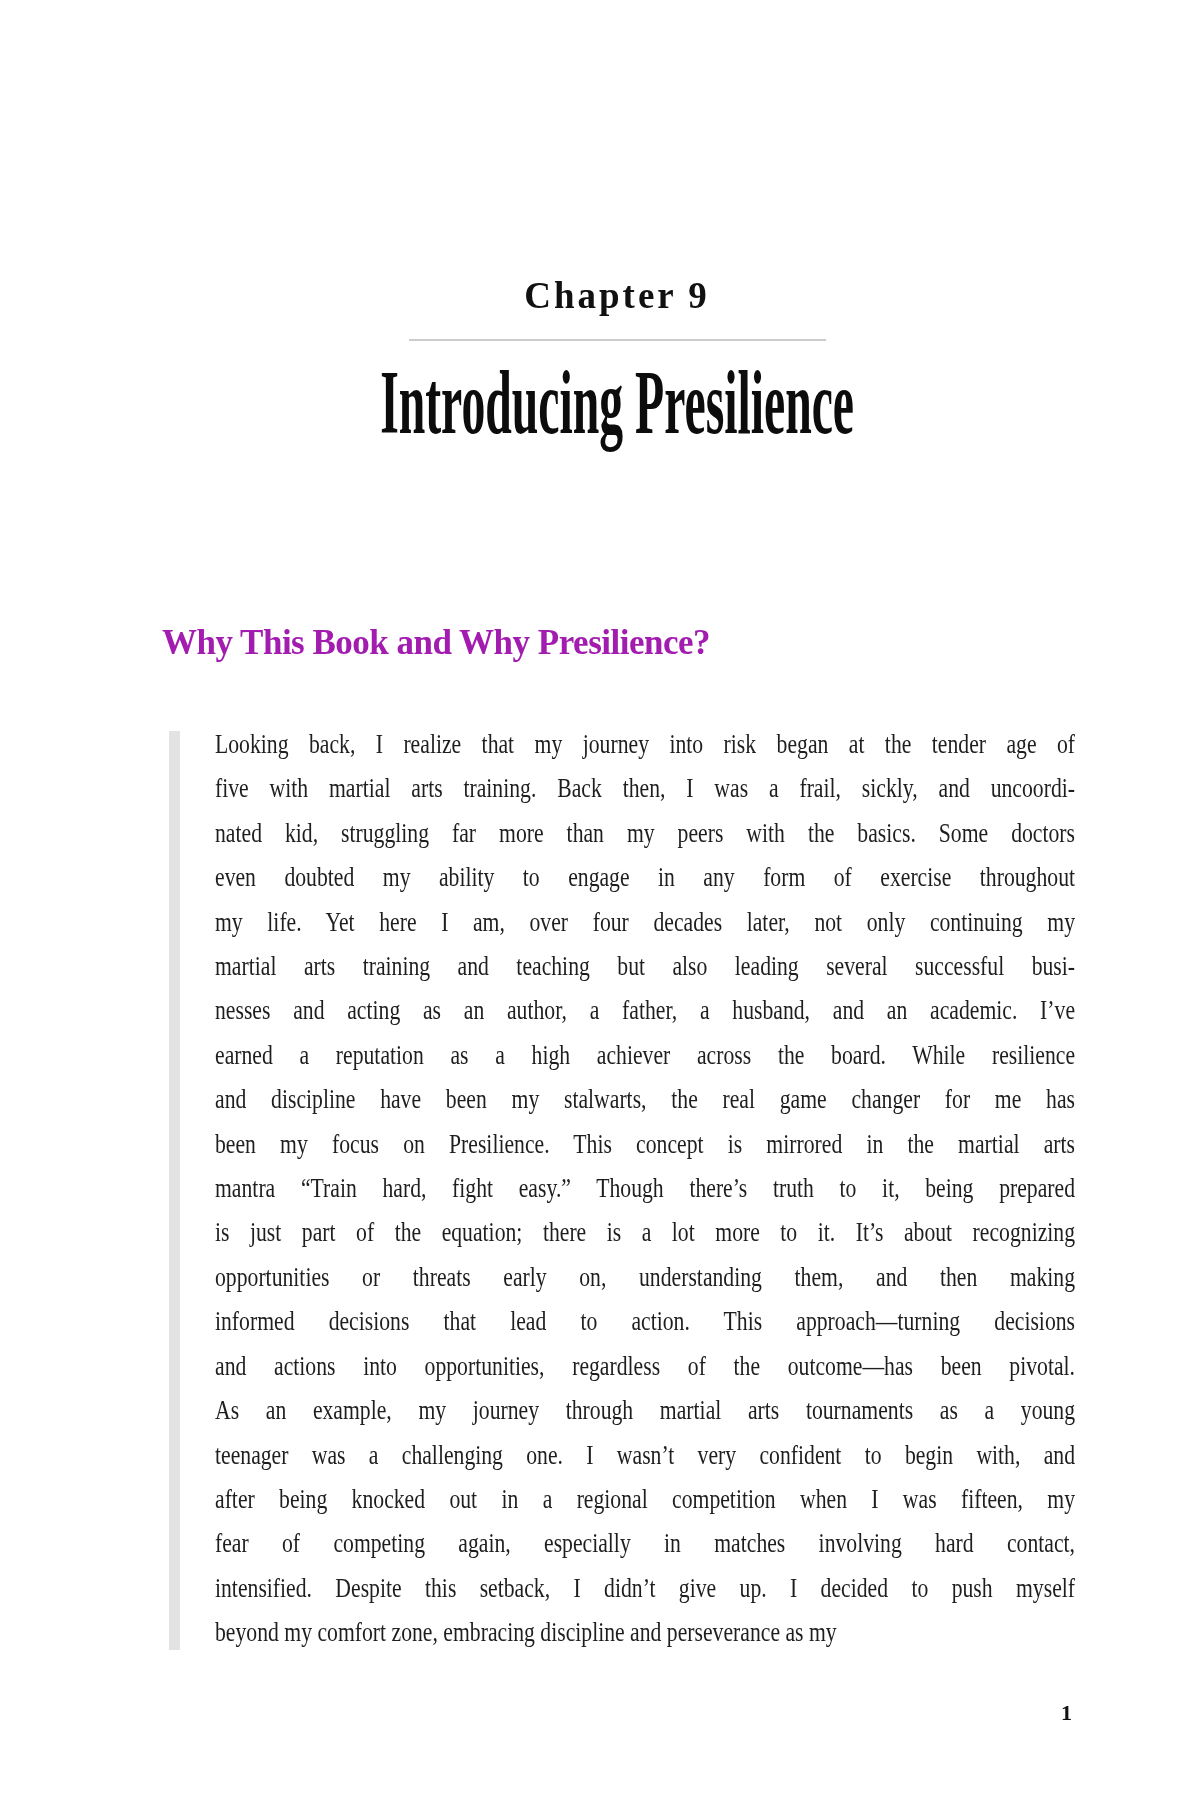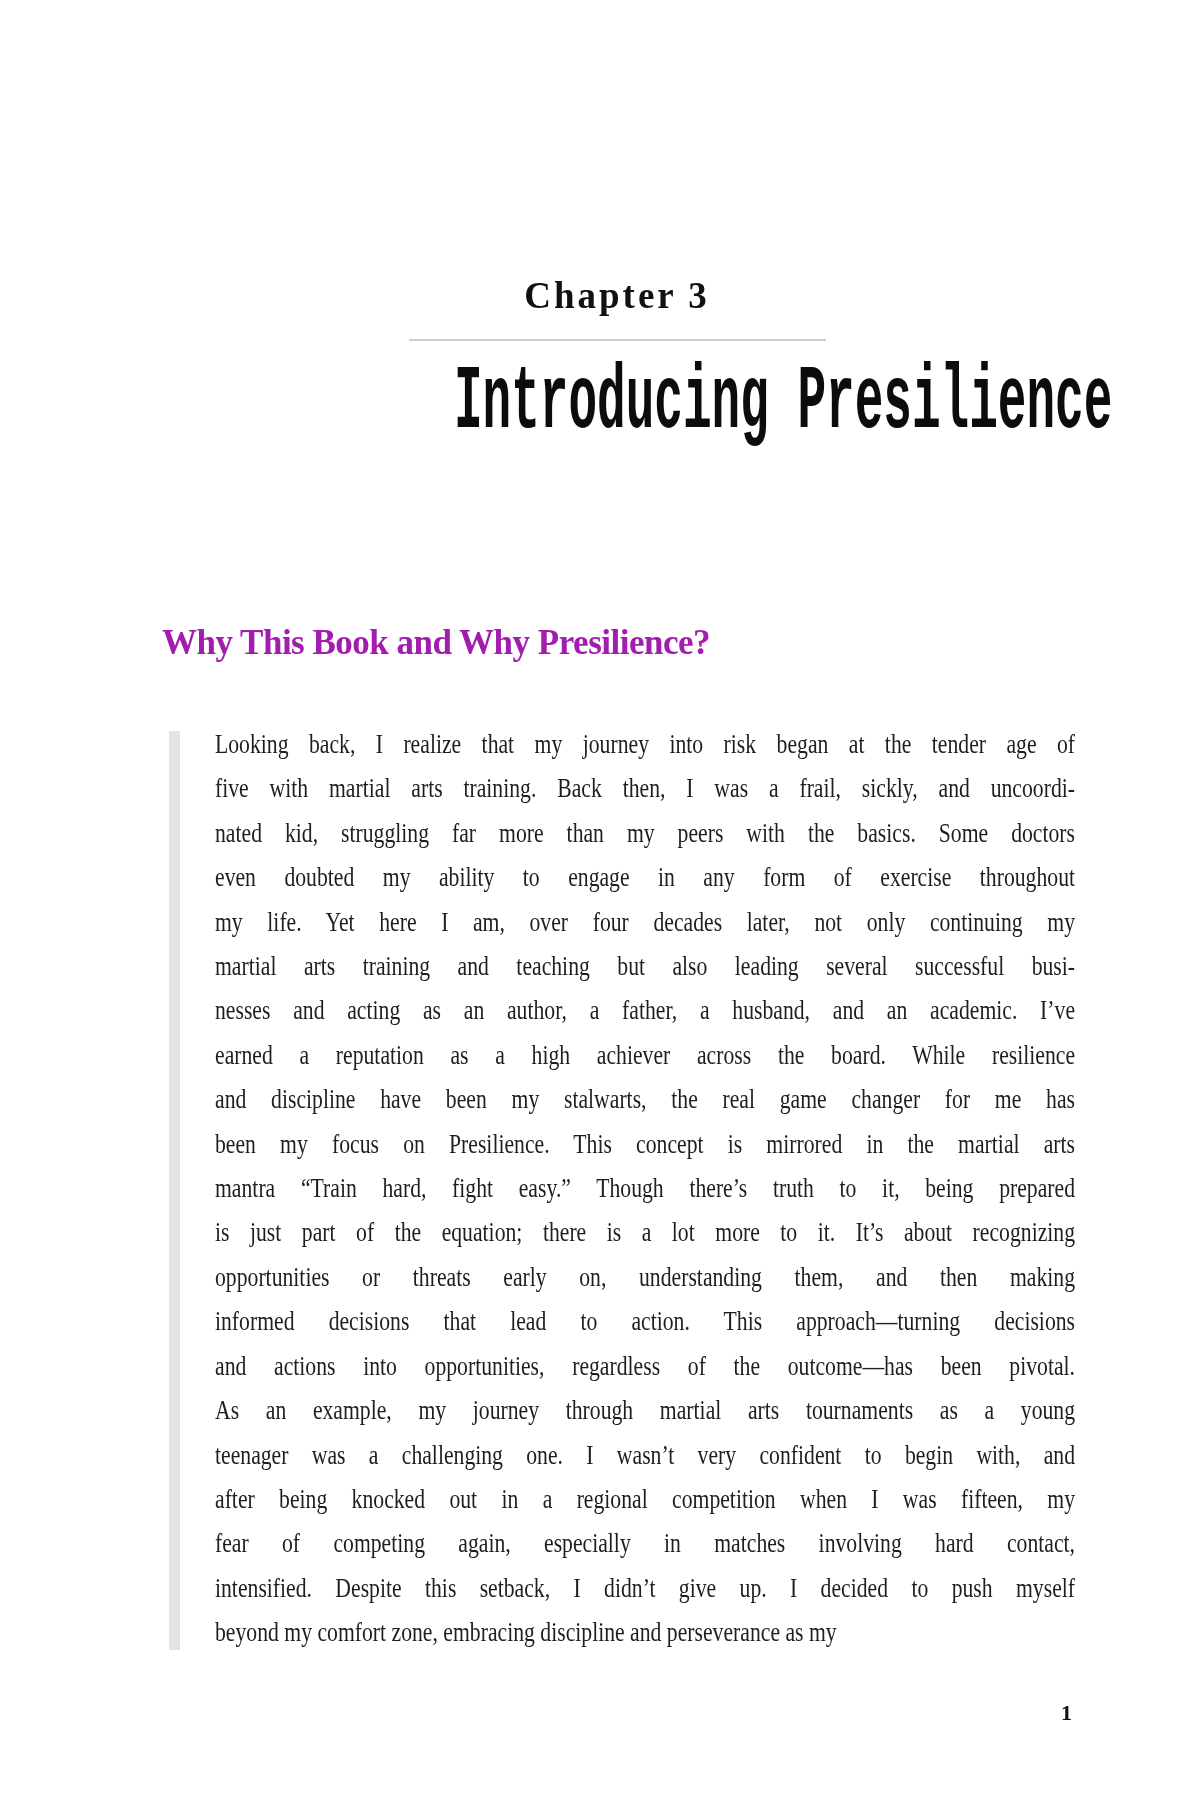--- a/index.html
+++ b/index.html
@@ -30,21 +30,21 @@
     letter-spacing:3px;
     color:#111;
   }
   .chapter-rule{
     width:417px;height:1.5px;
     margin:25px auto 0 auto;
     background:var(--rule);
   }
   .chapter-title{
     margin-top:17px;
-    font-family:Liberation Mono, monospace;
+    font-family:Liberation Serif, serif;
     font-weight:bold;
     font-size:90px;line-height:1;
     color:#0c0c0c;
     white-space:nowrap;
   }
   .chapter-title .condense{
     display:inline-block;
     transform:scaleX(0.53);
     transform-origin:50% 50%;
   }
@@ -90,21 +90,21 @@
     font-weight:bold;
     color:#111;
   }
 </style>
 </head>
 <body>
 
 <div class="page">
 
   <div class="chapter-head">
-    <div class="chapter-label">Chapter 3</div>
+    <div class="chapter-label">Chapter 9</div>
     <div class="chapter-rule"></div>
     <div class="chapter-title">
       <span class="condense">Introducing Presilience</span>
     </div>
   </div>
 
   <div class="section-heading">Why This Book and Why Presilience?</div>
 
   <div class="quote-bar"></div>
 

